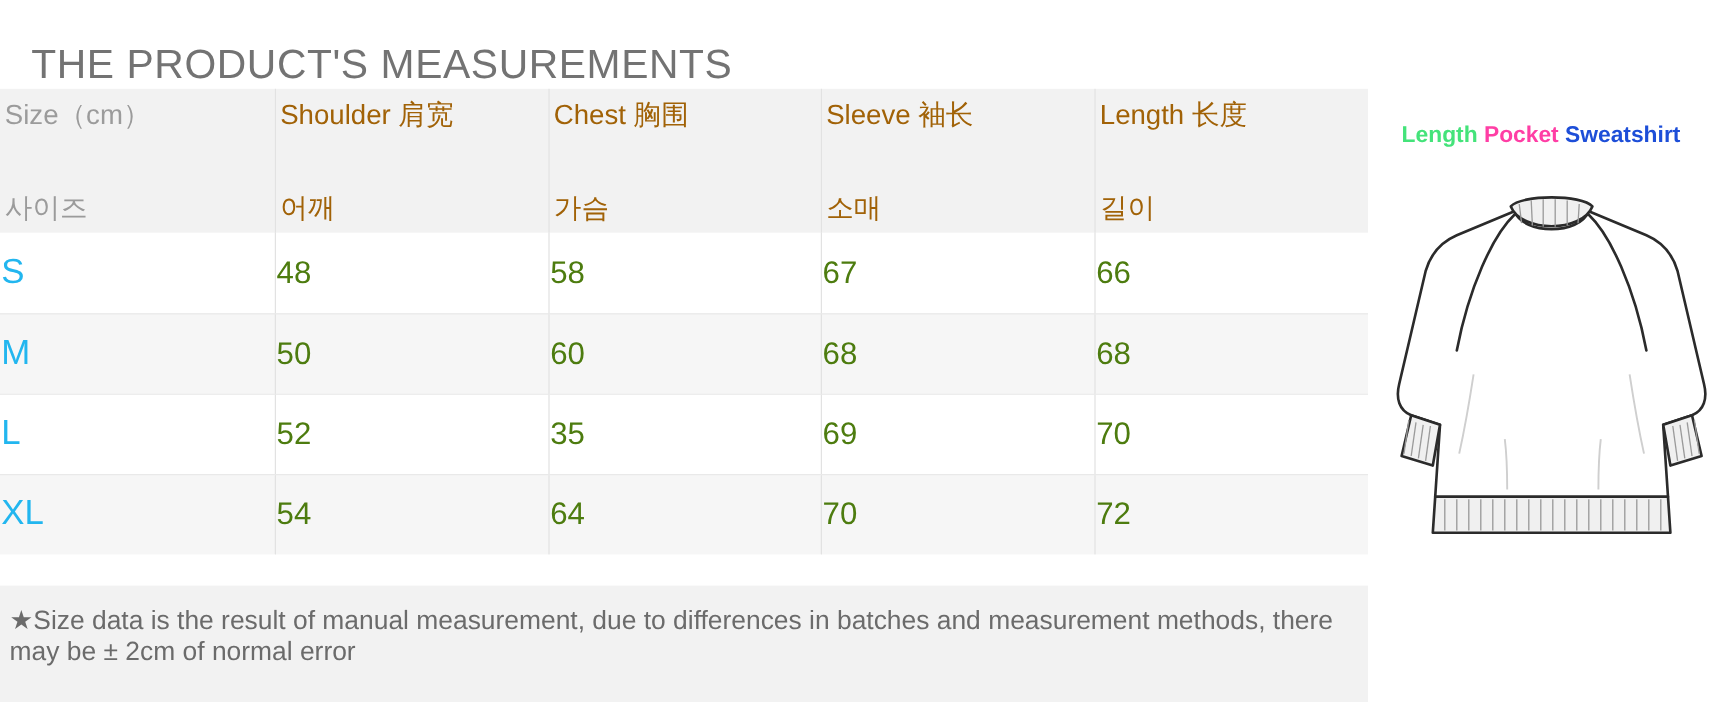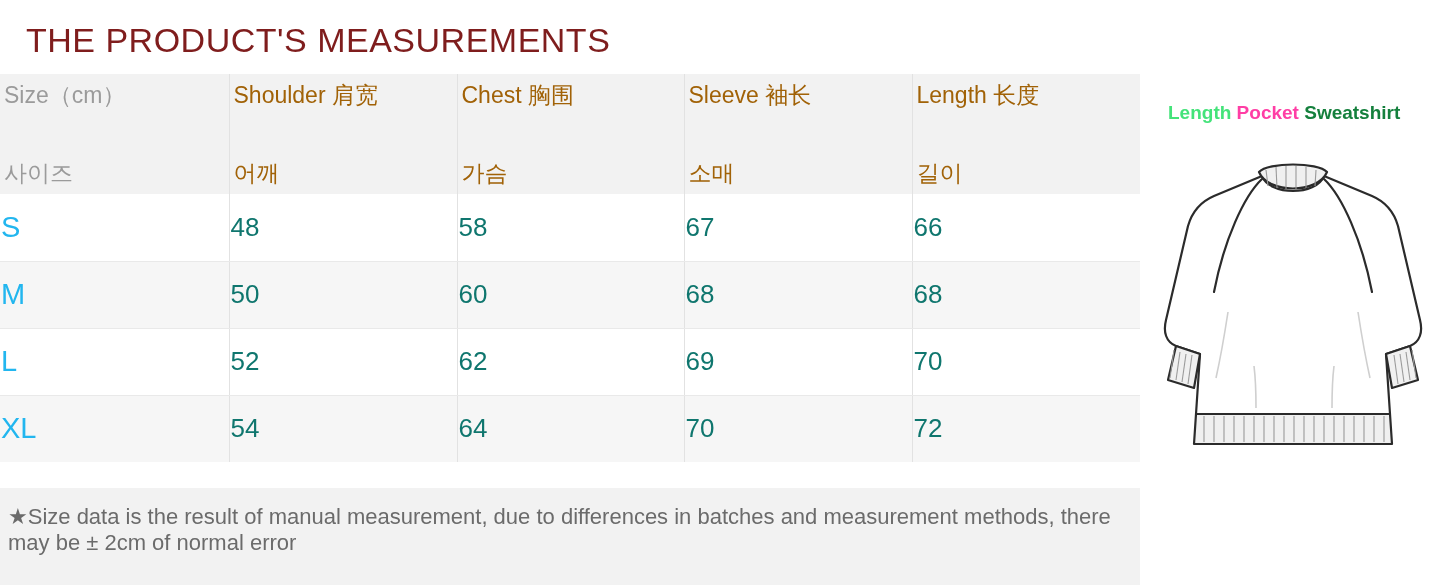--- a/index.html
+++ b/index.html
@@ -16,24 +16,24 @@
   }
   .page {
     position: relative;
     width: 1445px;
     height: 585px;
   }
   
   .title {
     position: absolute;
     left: 26px;
-    top: 18px;
+    top: 32px;
     font-size: 34px;
     font-weight: 400;
-    color: #7f1d1d;
+    color: #737373;
     letter-spacing: 0.5px;
     line-height: 44px;
     white-space: nowrap;
   }
   
   .table-wrap {
     position: absolute;
     left: 0;
     top: 74px;
     width: 1140px;
@@ -78,21 +78,21 @@
     color: #9b9b9b;
   }
   tbody tr {
     height: 67px;
   }
   tbody tr.odd { background: #ffffff; }
   tbody tr.even { background: #f6f6f6; }
 
   tbody td {
     font-size: 26px;
-    color: #0f766e;
+    color: #4d7c0f;
     border-bottom: 1px solid #e9e9e9;
   }
   tbody tr:last-child td {
     border-bottom: none;
   }
   tbody td.size-cell {
     font-size: 29px;
     color: #22b6ef;
   }
   
@@ -122,21 +122,21 @@
     position: absolute;
     left: 28px;
     top: 28px;
     font-size: 19px;
     font-weight: bold;
     white-space: nowrap;
     font-family: "Liberation Sans", sans-serif;
   }
   .brand-line .w1 { color: #44e37a; }
   .brand-line .w2 { color: #ff3ea5; text-align: center; }
-  .brand-line .w3 { color: #15803d; }
+  .brand-line .w3 { color: #1d4ed8; }
   .sweater-box {
     position: absolute;
     left: 18px;
     top: 78px;
     width: 270px;
     height: 310px;
   }
   .sweater-box svg {
     display: block;
     width: 270px;
@@ -194,21 +194,21 @@
         <tr class="even">
           <td class="size-cell">M</td>
           <td>50</td>
           <td>60</td>
           <td>68</td>
           <td>68</td>
         </tr>
         <tr class="odd">
           <td class="size-cell">L</td>
           <td>52</td>
-          <td>62</td>
+          <td>35</td>
           <td>69</td>
           <td>70</td>
         </tr>
         <tr class="even">
           <td class="size-cell">XL</td>
           <td>54</td>
           <td>64</td>
           <td>70</td>
           <td>72</td>
         </tr>

